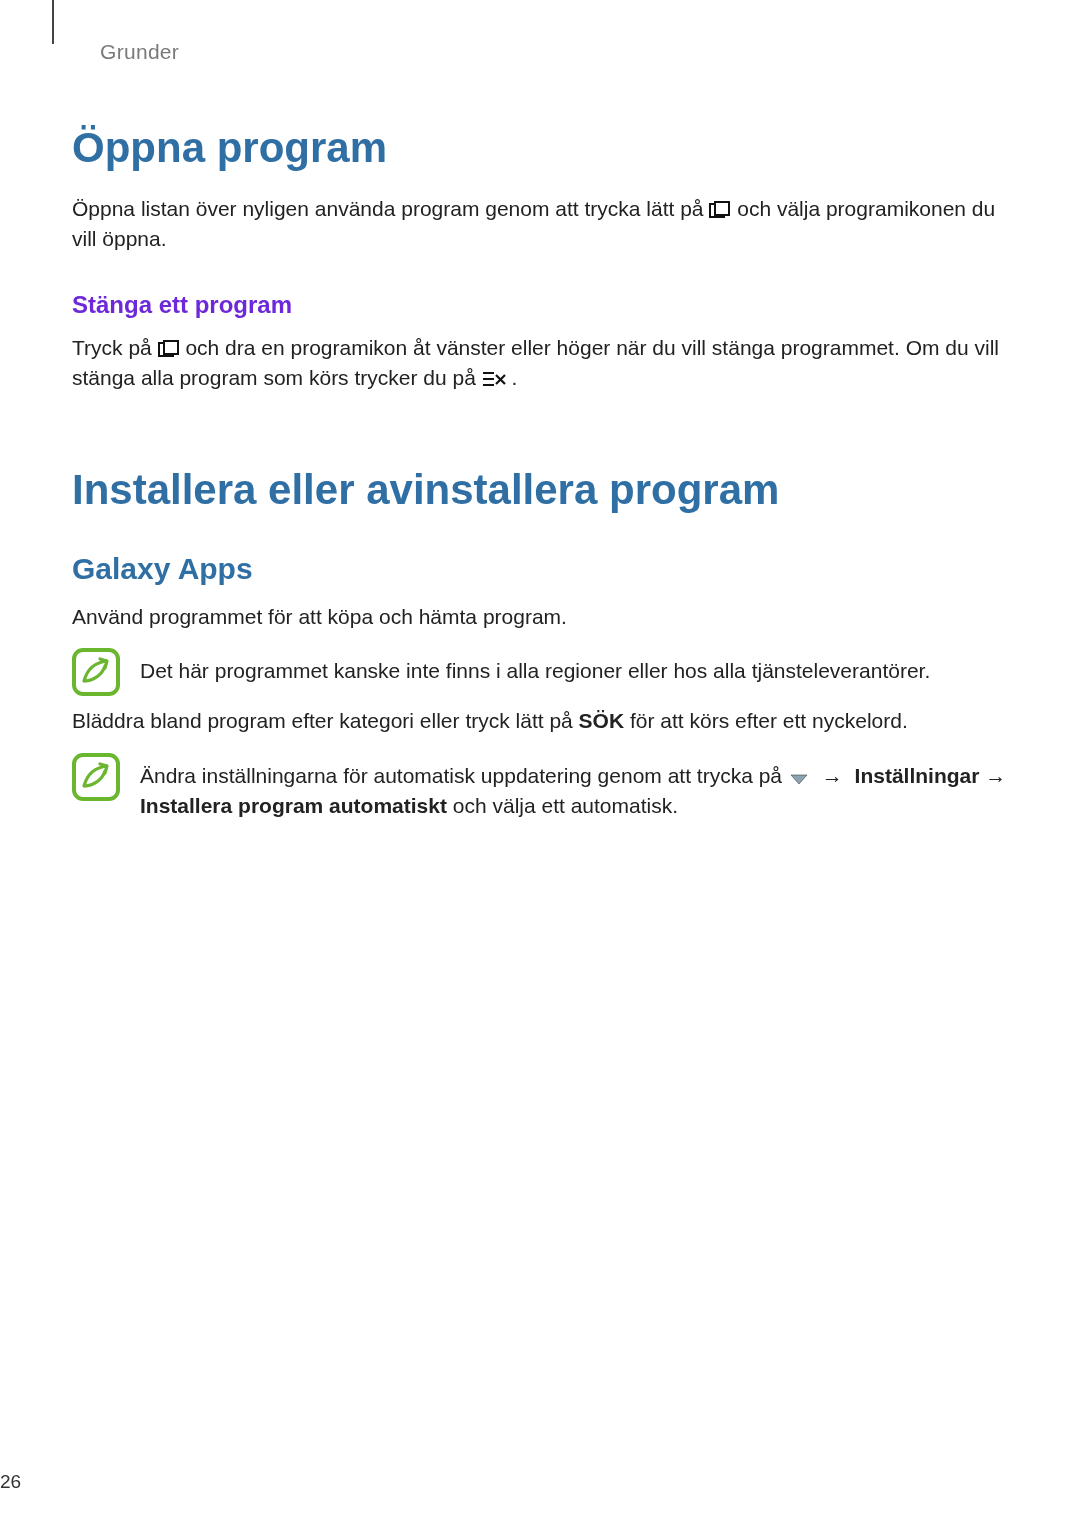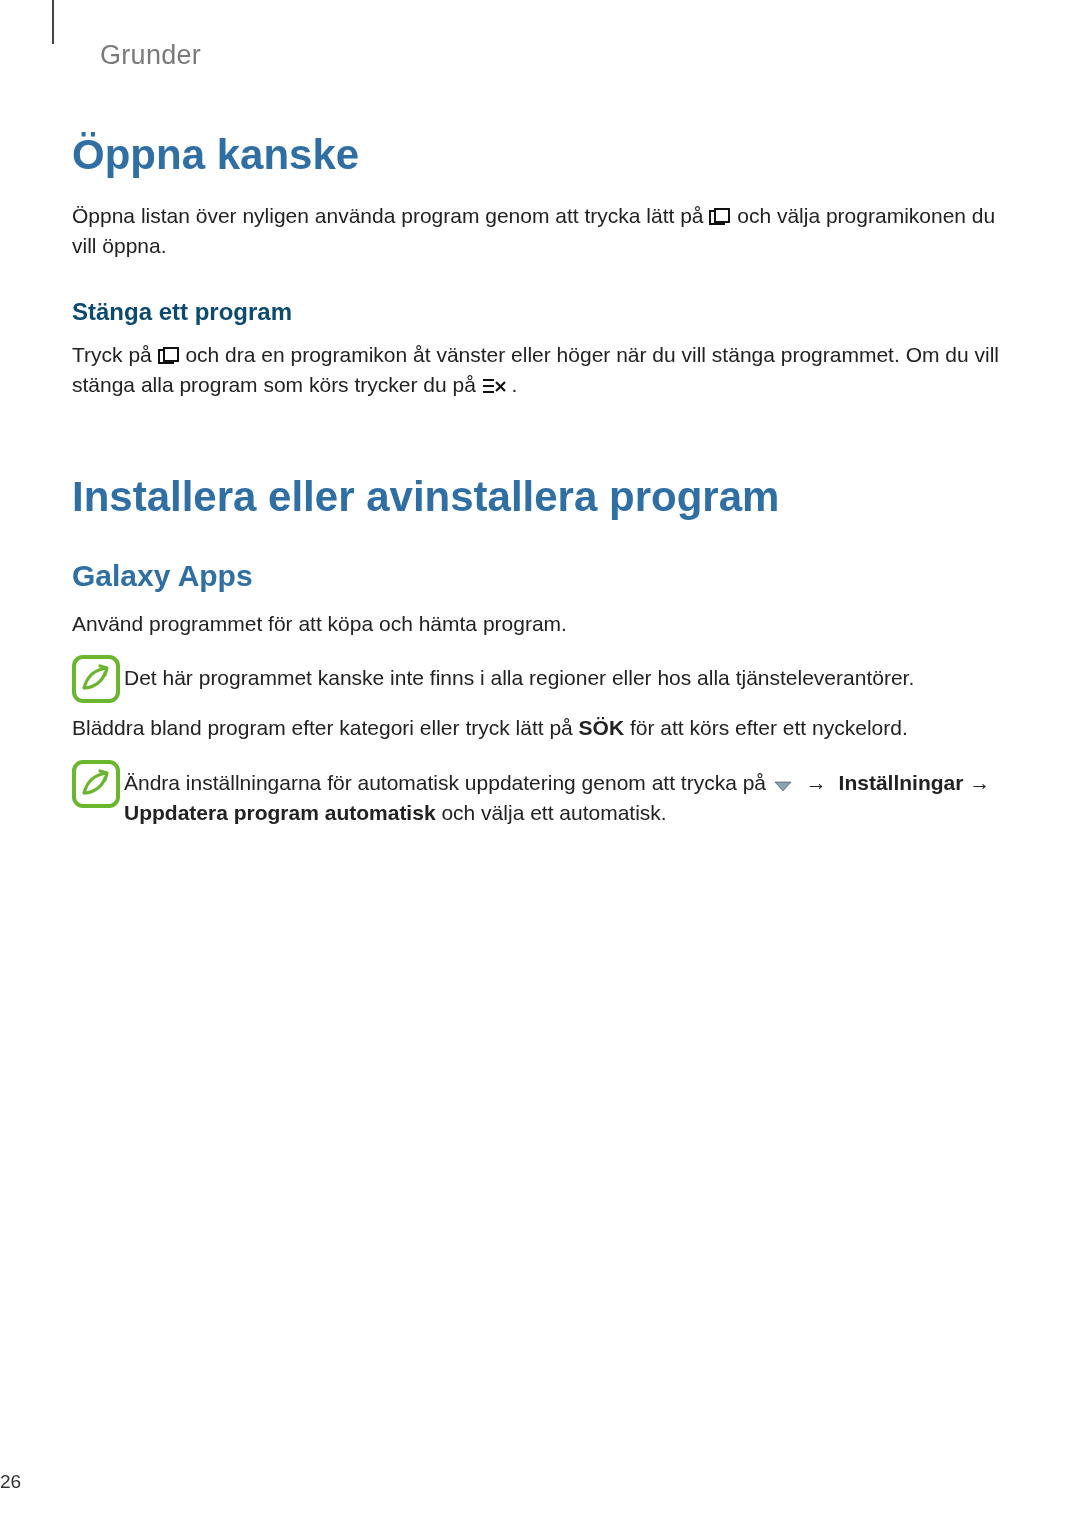--- a/index.html
+++ b/index.html
@@ -17,41 +17,41 @@
   left:52px;
   width:2px;
   height:44px;
   background:#444;
 }
 .page {
   padding:40px 72px 0 72px;
 }
 .breadcrumb {
   color:#7a7a7a;
-  font-size:27px;
+  font-size:21px;
   margin-left:28px;
   margin-bottom:60px;
   letter-spacing:0.3px;
 }
 h1 {
   font-size:42px;
   font-weight:700;
   color:#2f6fa4;
   margin-bottom:22px;
 }
 .para {
   font-size:21px;
   line-height:1.45;
   color:#222;
   margin-bottom:16px;
 }
 h3.sub {
   font-size:24px;
   font-weight:700;
-  color:#0c4a6e;
+  color:#6d28d9;
   margin-top:36px;
   margin-bottom:14px;
 }
 h1.section2 {
   margin-top:72px;
 }
 h2.brand {
   font-size:30px;
   font-weight:700;
   color:#2f6fa4;
@@ -59,21 +59,21 @@
   margin-bottom:16px;
 }
 .inline-icon {
   display:inline-block;
   vertical-align:-3px;
 }
 .inline-icon svg { display:block; }
 .note-row {
   display:flex;
   align-items:flex-start;
-  gap:4px;
+  gap:20px;
   margin-top:10px;
   margin-bottom:10px;
 }
 .note-icon {
   flex:0 0 48px;
   height:48px;
 }
 .note-text {
   flex:1;
   font-size:21px;
@@ -93,21 +93,21 @@
 </style>
 </head>
 <body>
 
 <div class="left-rule"></div>
 
 <div class="page">
 
   <div class="breadcrumb">Grunder</div>
 
-  <h1>Öppna kanske</h1>
+  <h1>Öppna program</h1>
 
 
   <p class="para">
     <span>Öppna listan över nyligen använda program genom att trycka lätt på </span>
     <span class="inline-icon">
       <svg width="22" height="18" viewBox="0 0 22 18">
         <rect x="1" y="3" width="14" height="13" fill="none" stroke="#111" stroke-width="2"></rect>
         <rect x="6" y="1" width="14" height="13" fill="#fff" stroke="#111" stroke-width="2"></rect>
       </svg>
     </span>
@@ -172,20 +172,20 @@
     <div class="note-text">
       <span>Ändra inställningarna för automatisk uppdatering genom att trycka på </span>
       <span class="inline-icon">
         <svg width="22" height="14" viewBox="0 0 22 14">
           <polygon points="3,3 19,3 11,12" fill="#8aa3b5" stroke="#444" stroke-width="0.6"></polygon>
         </svg>
       </span>
       <span class="arrow">→</span>
       <span class="bold">Inställningar</span>
       <span> → </span>
-      <span class="bold">Uppdatera program automatisk</span>
+      <span class="bold">Installera program automatiskt</span>
       <span> och välja ett automatisk.</span>
     </div>
   </div>
 
 </div>
 
 <div class="pagenum">26</div>
 
 </body></html>

